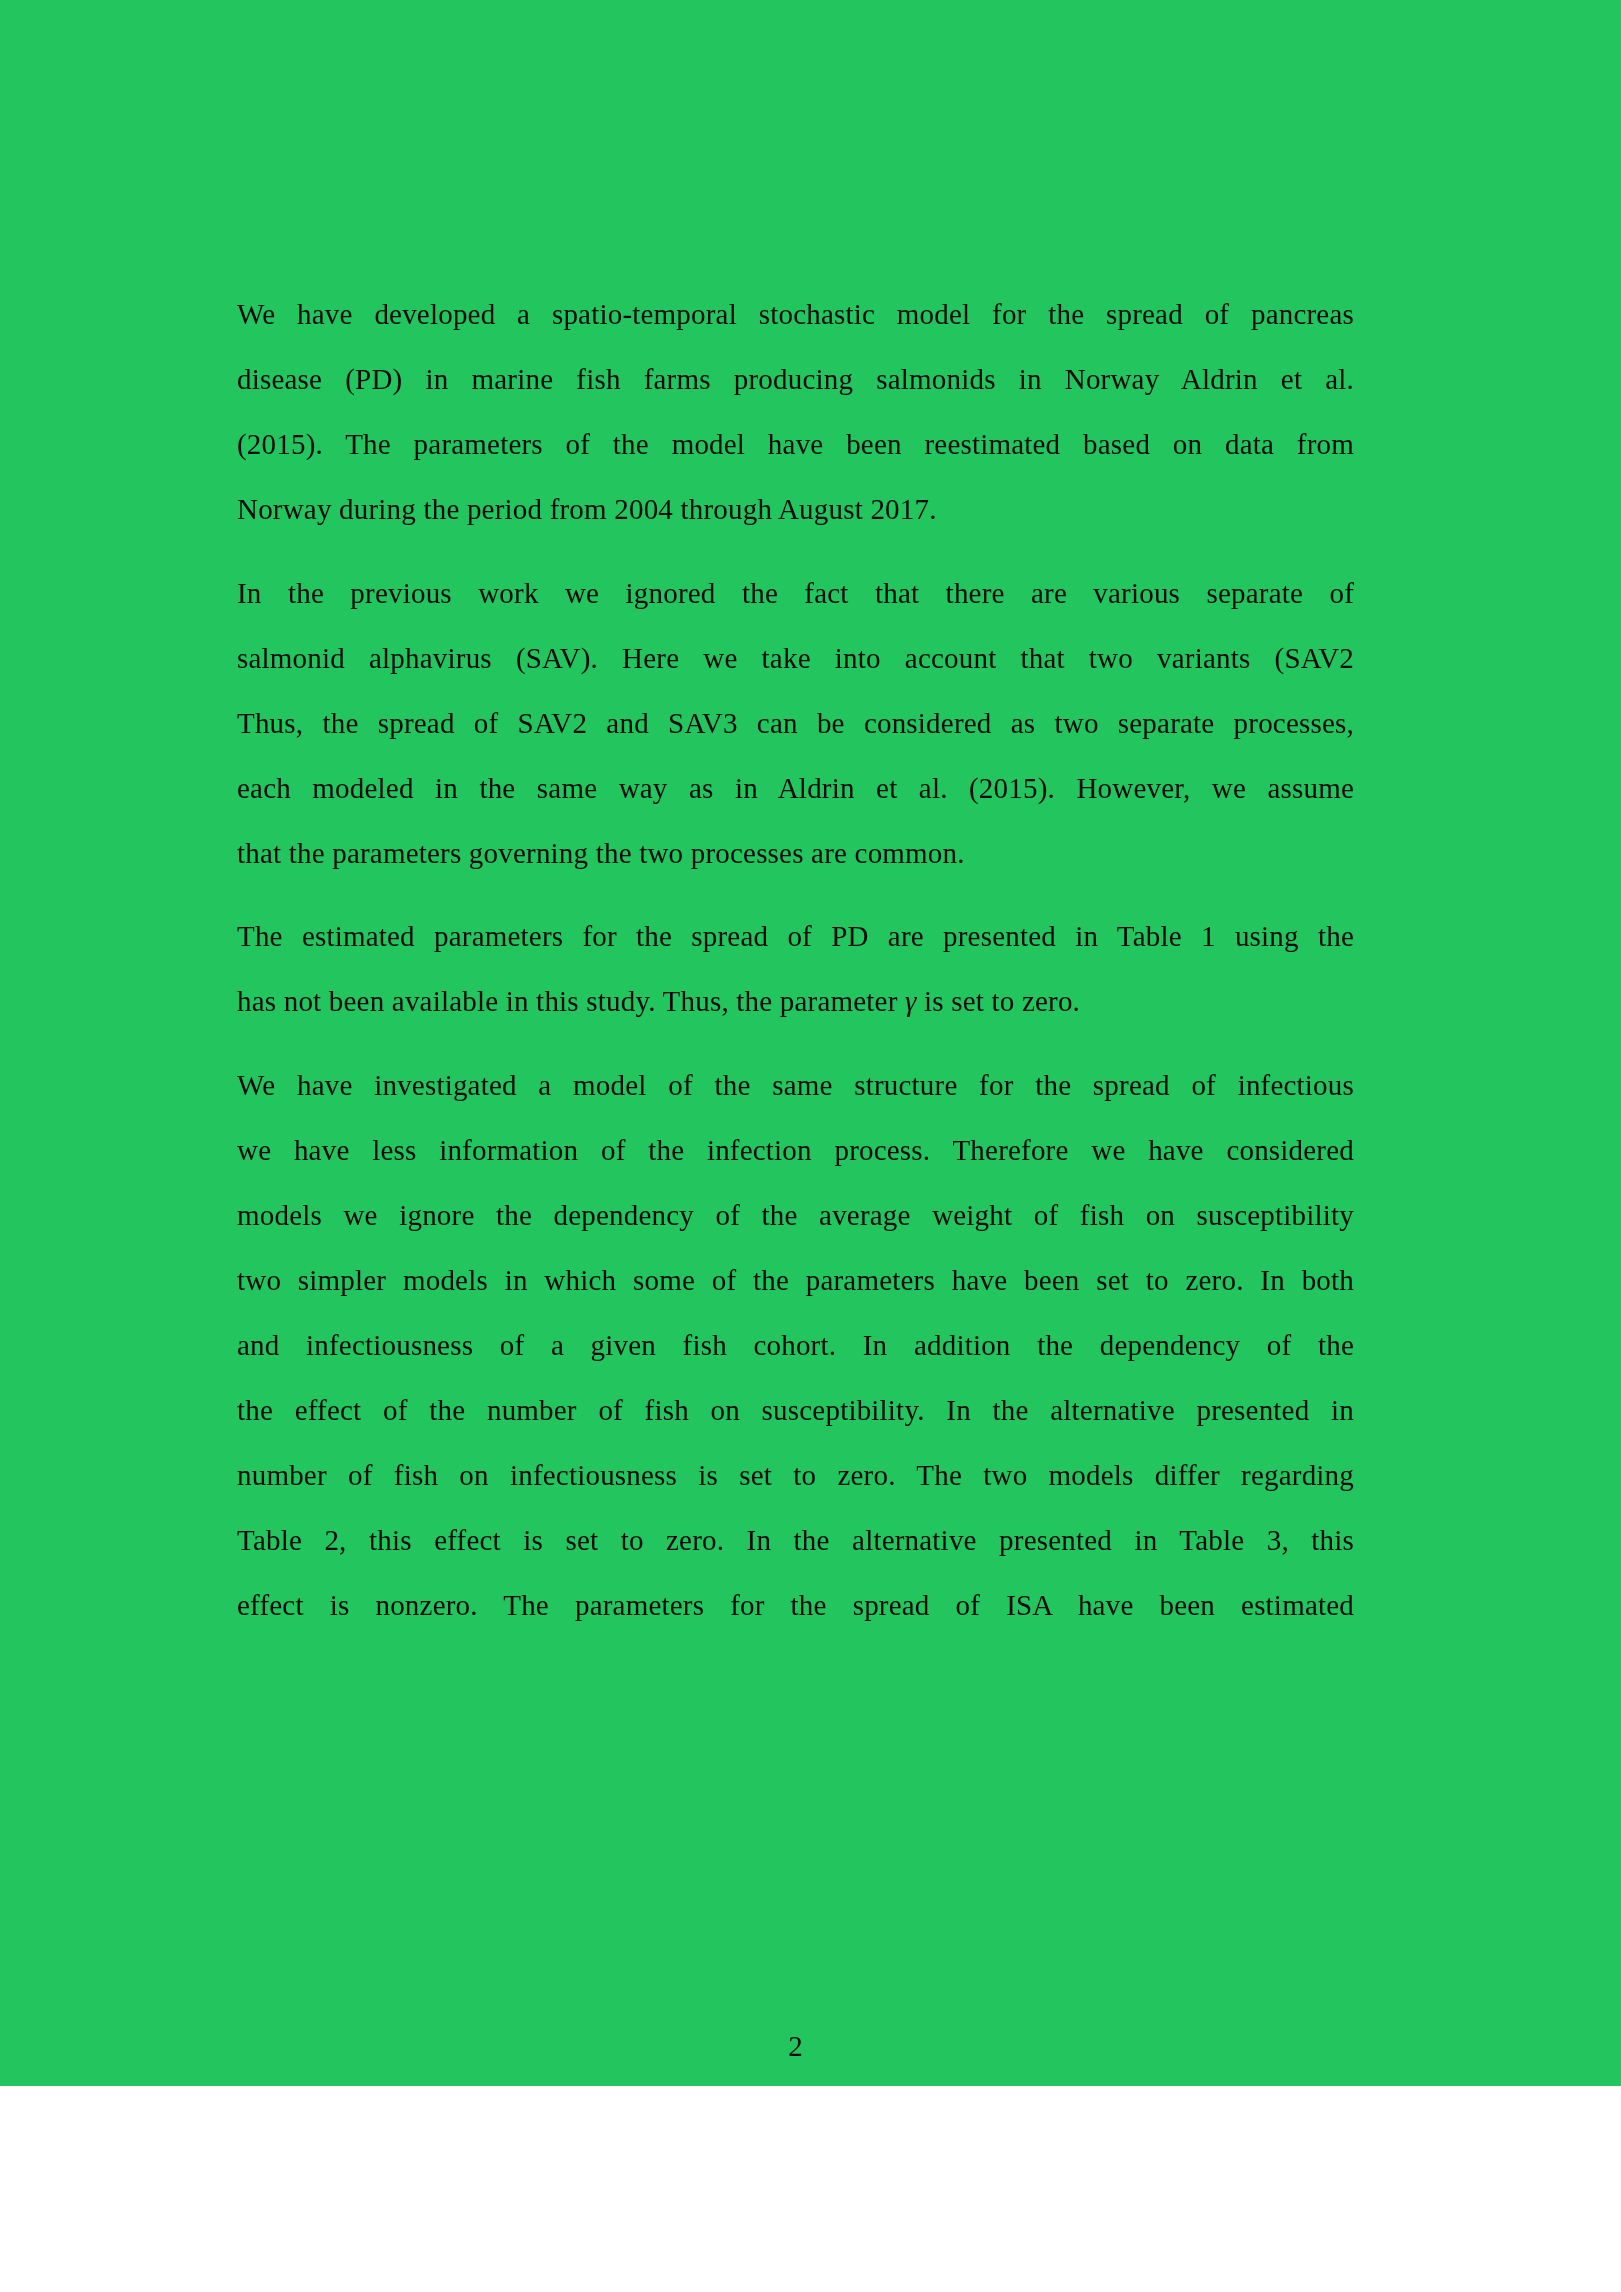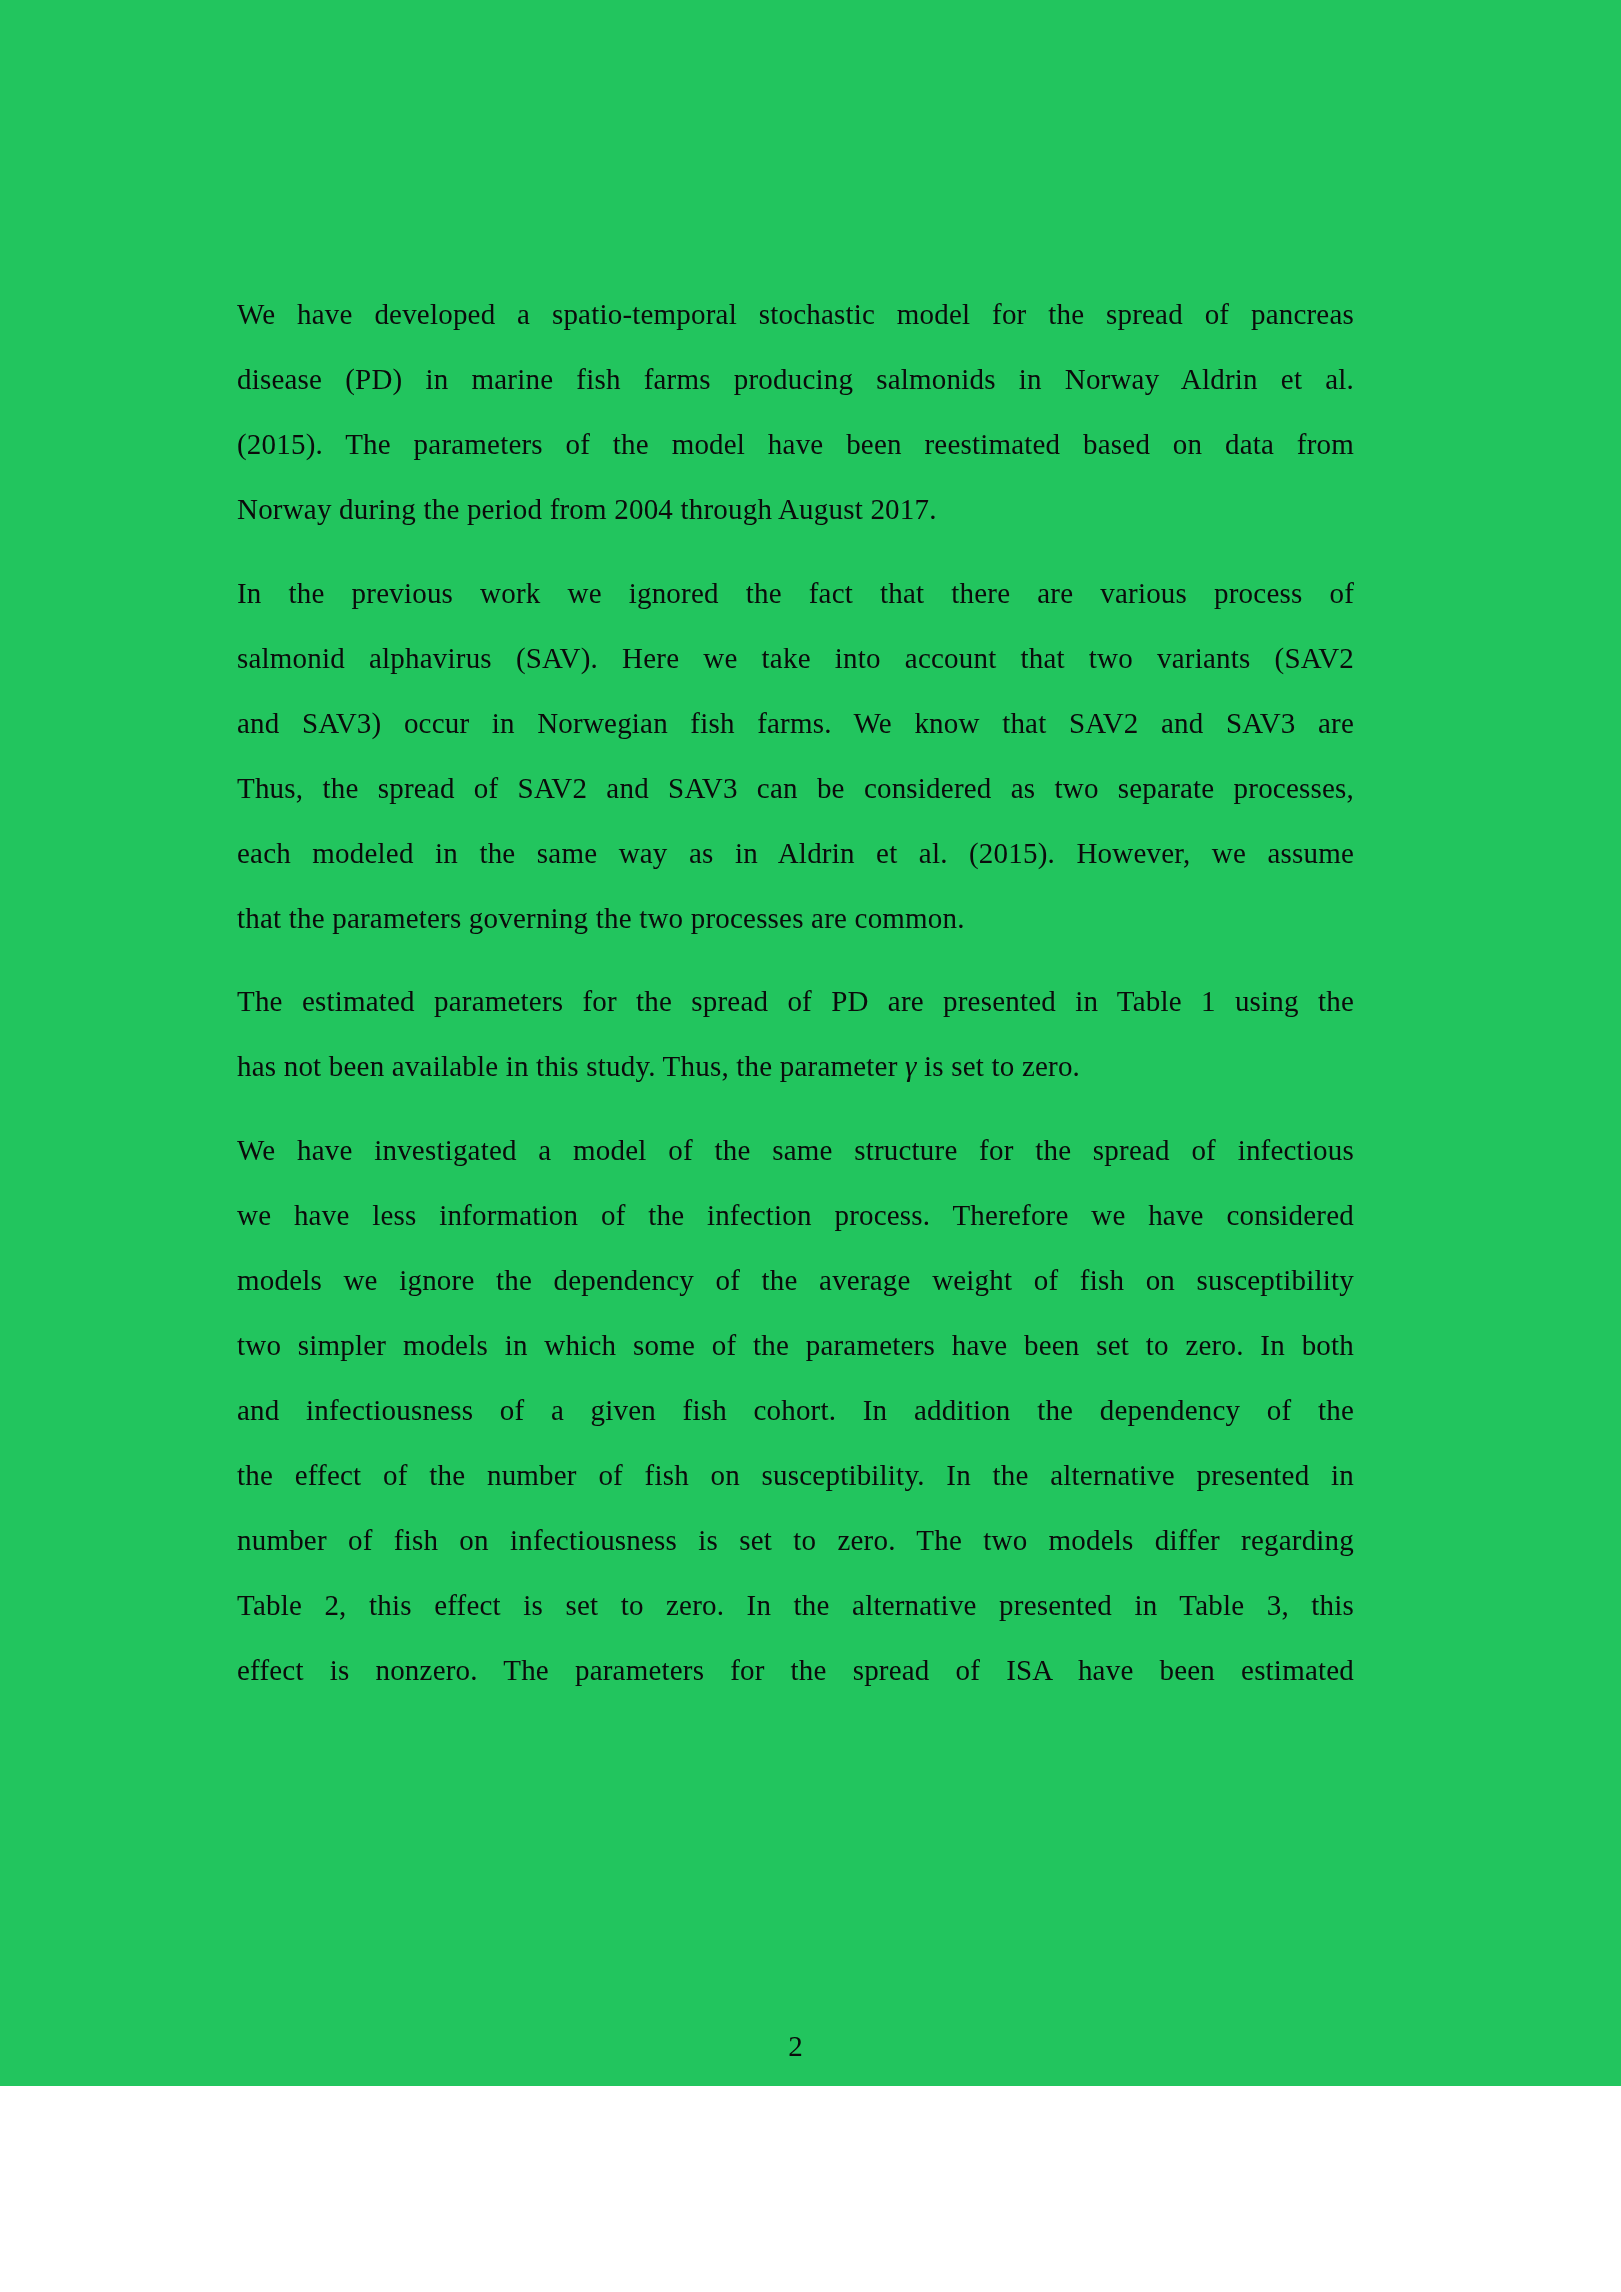--- a/index.html
+++ b/index.html
@@ -54,23 +54,22 @@
 
 <div class="page">
   <main class="text-block">
       <div class="paragraph">
         <div class="line">We have developed a spatio-temporal stochastic model for the spread of pancreas</div>
         <div class="line">disease (PD) in marine fish farms producing salmonids in Norway Aldrin et al.</div>
         <div class="line">(2015). The parameters of the model have been reestimated based on data from</div>
         <div class="line last">Norway during the period from 2004 through August 2017.</div>
       </div>
       <div class="paragraph">
-        <div class="line">In the previous work we ignored the fact that there are various process of</div>
+        <div class="line">In the previous work we ignored the fact that there are various separate of</div>
         <div class="line">salmonid alphavirus (SAV). Here we take into account that two variants (SAV2</div>
-        <div class="line">and SAV3) occur in Norwegian fish farms. We know that SAV2 and SAV3 are</div>
         <div class="line">Thus, the spread of SAV2 and SAV3 can be considered as two separate processes,</div>
         <div class="line">each modeled in the same way as in Aldrin et al. (2015). However, we assume</div>
         <div class="line last">that the parameters governing the two processes are common.</div>
       </div>
       <div class="paragraph">
         <div class="line">The estimated parameters for the spread of PD are presented in Table 1 using the</div>
         <div class="line last">has not been available in this study. Thus, the parameter <i>γ</i> is set to zero.</div>
       </div>
       <div class="paragraph">
         <div class="line">We have investigated a model of the same structure for the spread of infectious</div>

